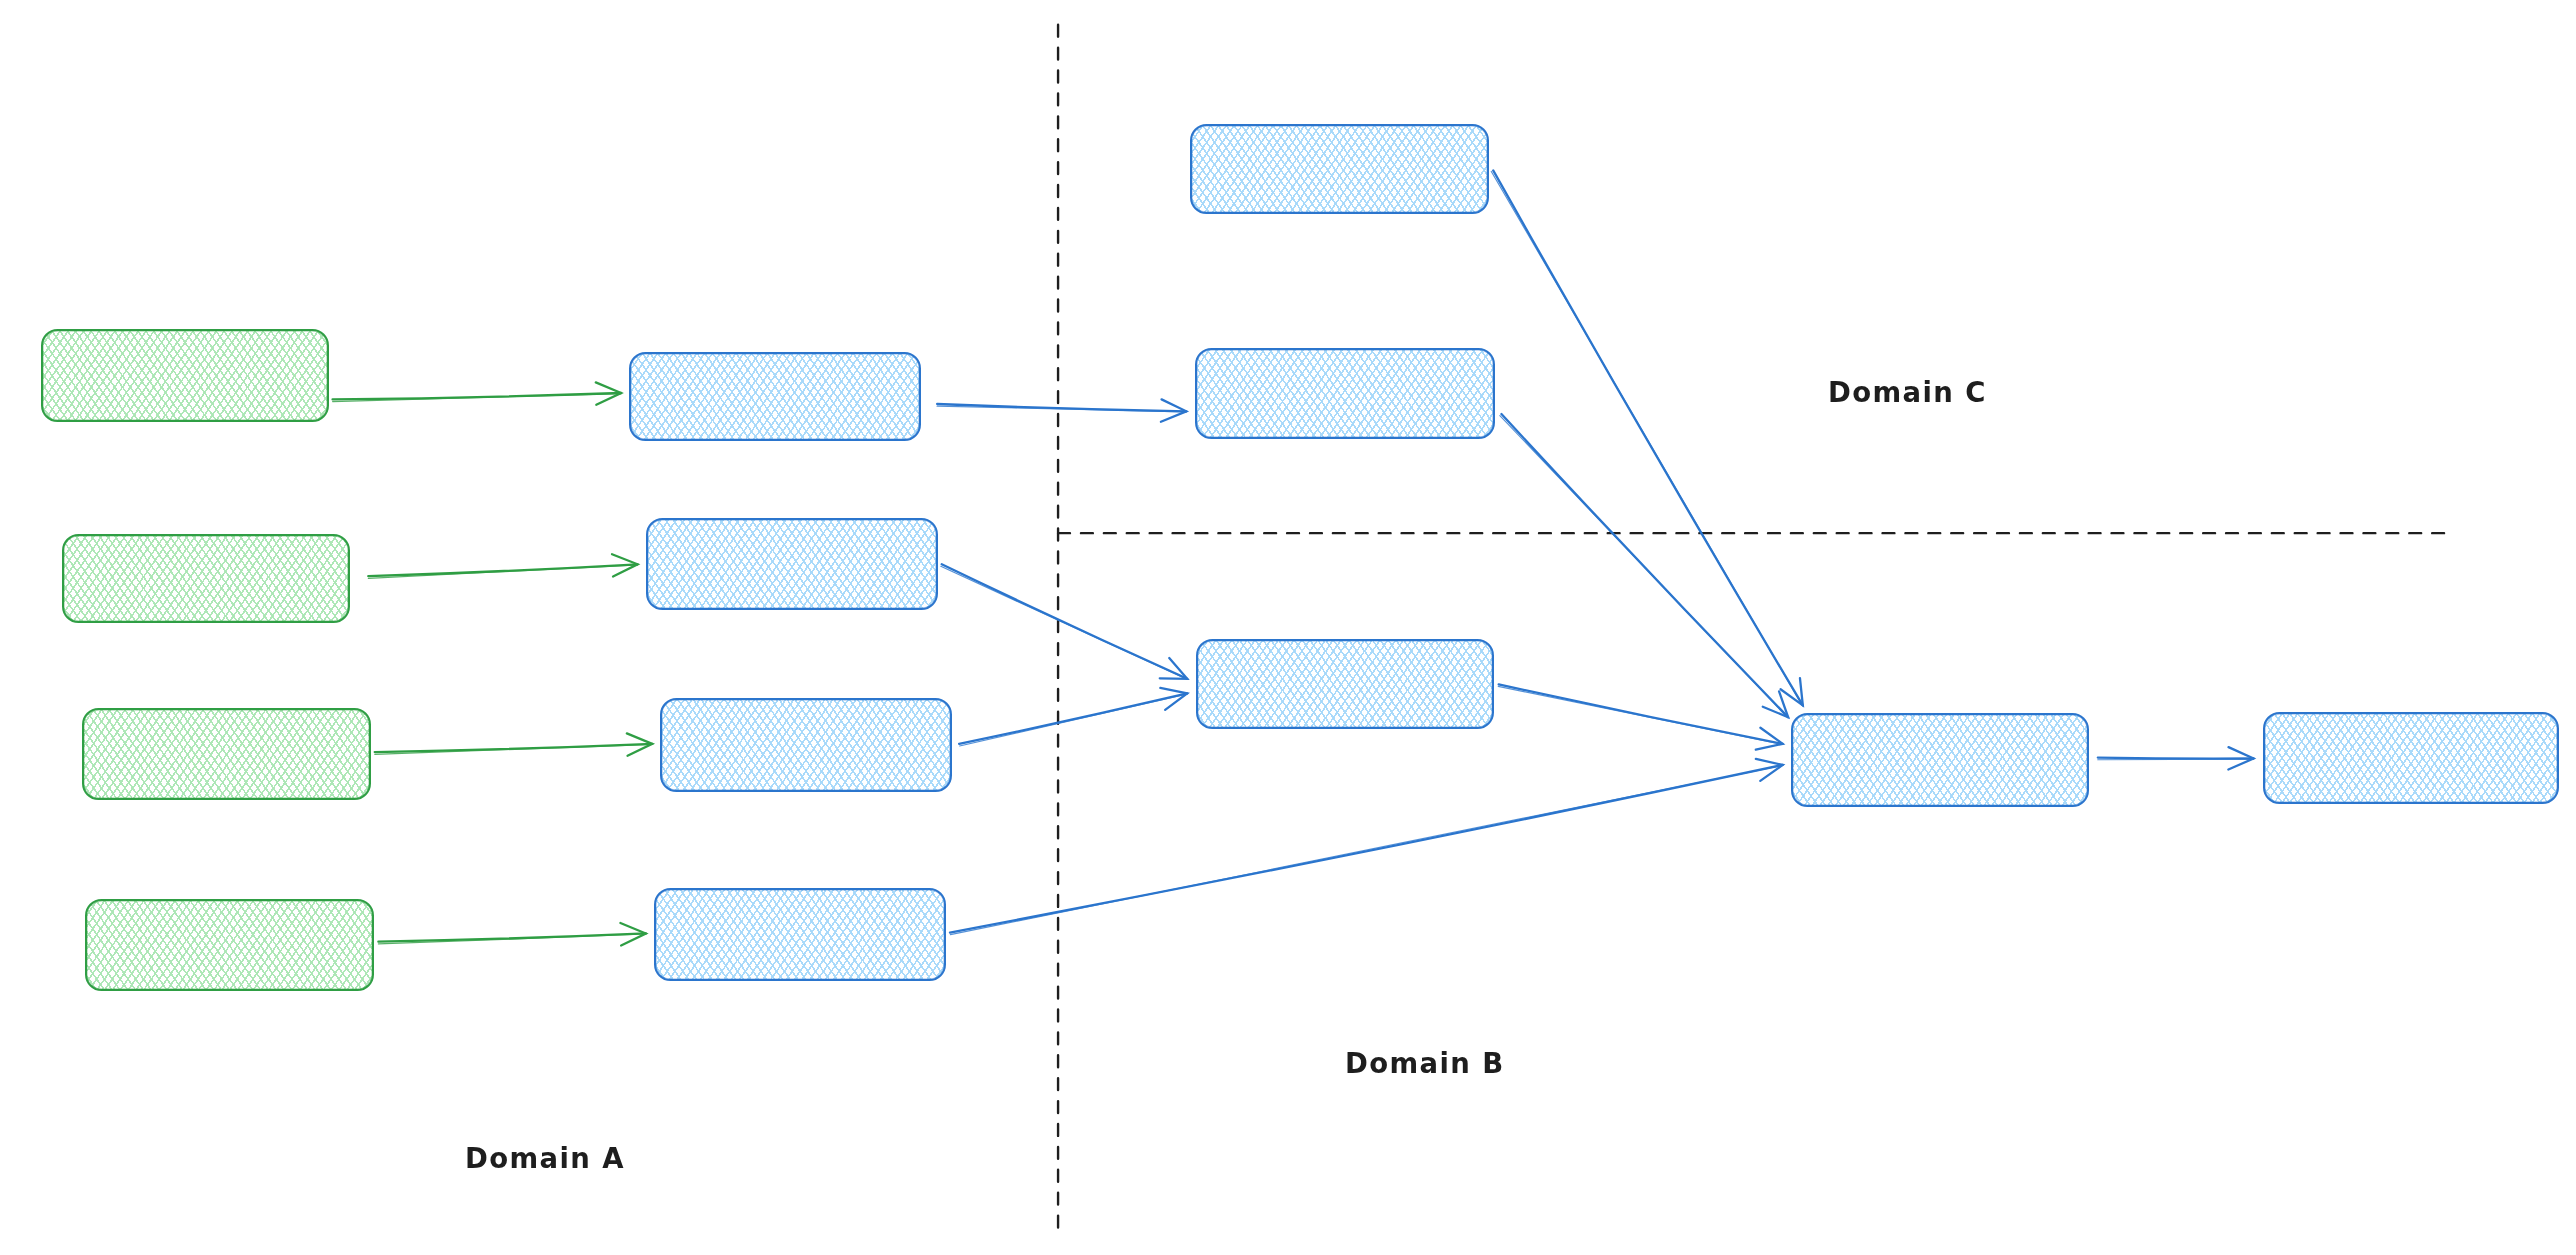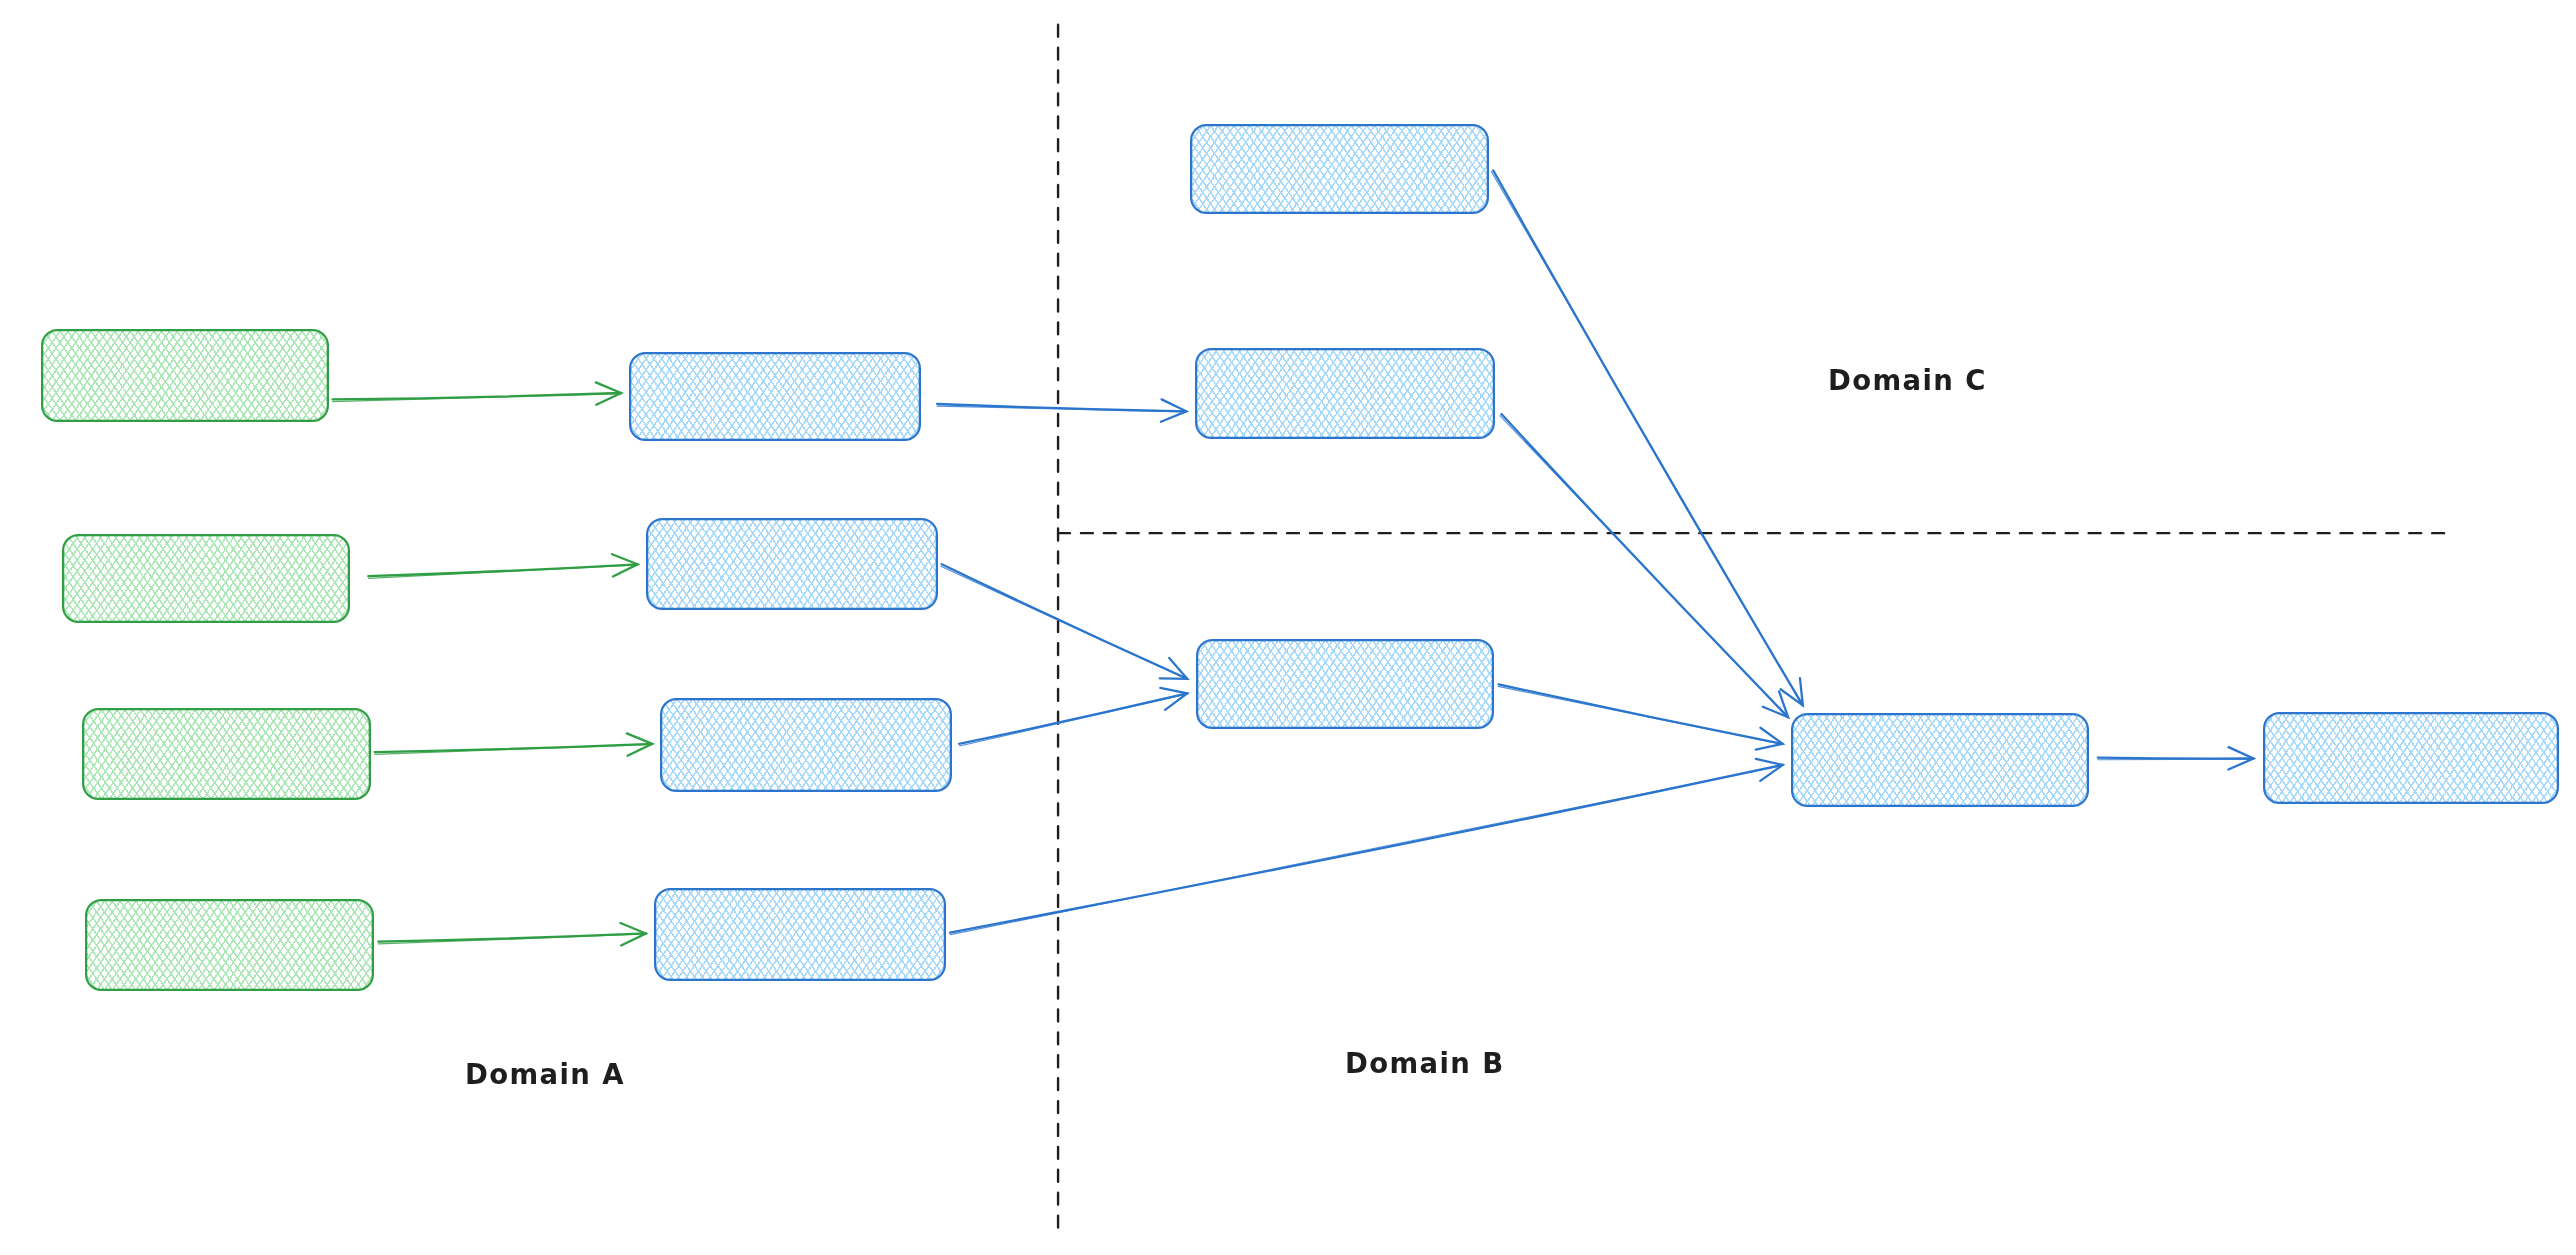--- a/index.html
+++ b/index.html
@@ -51,23 +51,23 @@
   #g4 { left:85px;   top:899px; width:289px; height:92px; }
   #b1 { left:629px;  top:352px; width:292px; height:89px;  }
   #b2 { left:646px;  top:518px; width:292px; height:92px; }
   #b3 { left:660px;  top:698px; width:292px; height:94px; }
   #b4 { left:654px;  top:888px; width:292px; height:93px; }
   #c1 { left:1190px; top:124px; width:299px; height:90px;  }
   #c2 { left:1195px; top:348px; width:300px; height:91px;  }
   #c3 { left:1196px; top:639px; width:298px; height:90px;  }
   #m1 { left:1791px; top:713px; width:298px; height:94px; }
   #r1 { left:2263px; top:712px; width:296px; height:92px; }
-  #label-a { left:465px;  top:1058px; }
+  #label-a { left:465px;  top:1142px; }
   #label-b { left:1345px; top:1047px; }
-  #label-c { left:1828px; top:364px;  }
+  #label-c { left:1828px; top:376px;  }
 </style>
 </head>
 <body>
 
 <div class="stage">
 
   <svg id="edges" class="edges-svg" viewBox="0 0 2812 1370" xmlns="http://www.w3.org/2000/svg">
       <path d="M1155 27 L1155 1350" stroke="#1e1e1e" stroke-width="2.6" fill="none" stroke-linecap="round" stroke-dasharray="13 12"></path>
       <path d="M1155 582 L2670 582" stroke="#1e1e1e" stroke-width="2.6" fill="none" stroke-linecap="round" stroke-dasharray="13 12"></path>
       <path d="M363 436 Q520.542 434.39 678 429" stroke="#2f9e44" stroke-width="2.5" fill="none" stroke-linecap="round"></path>

